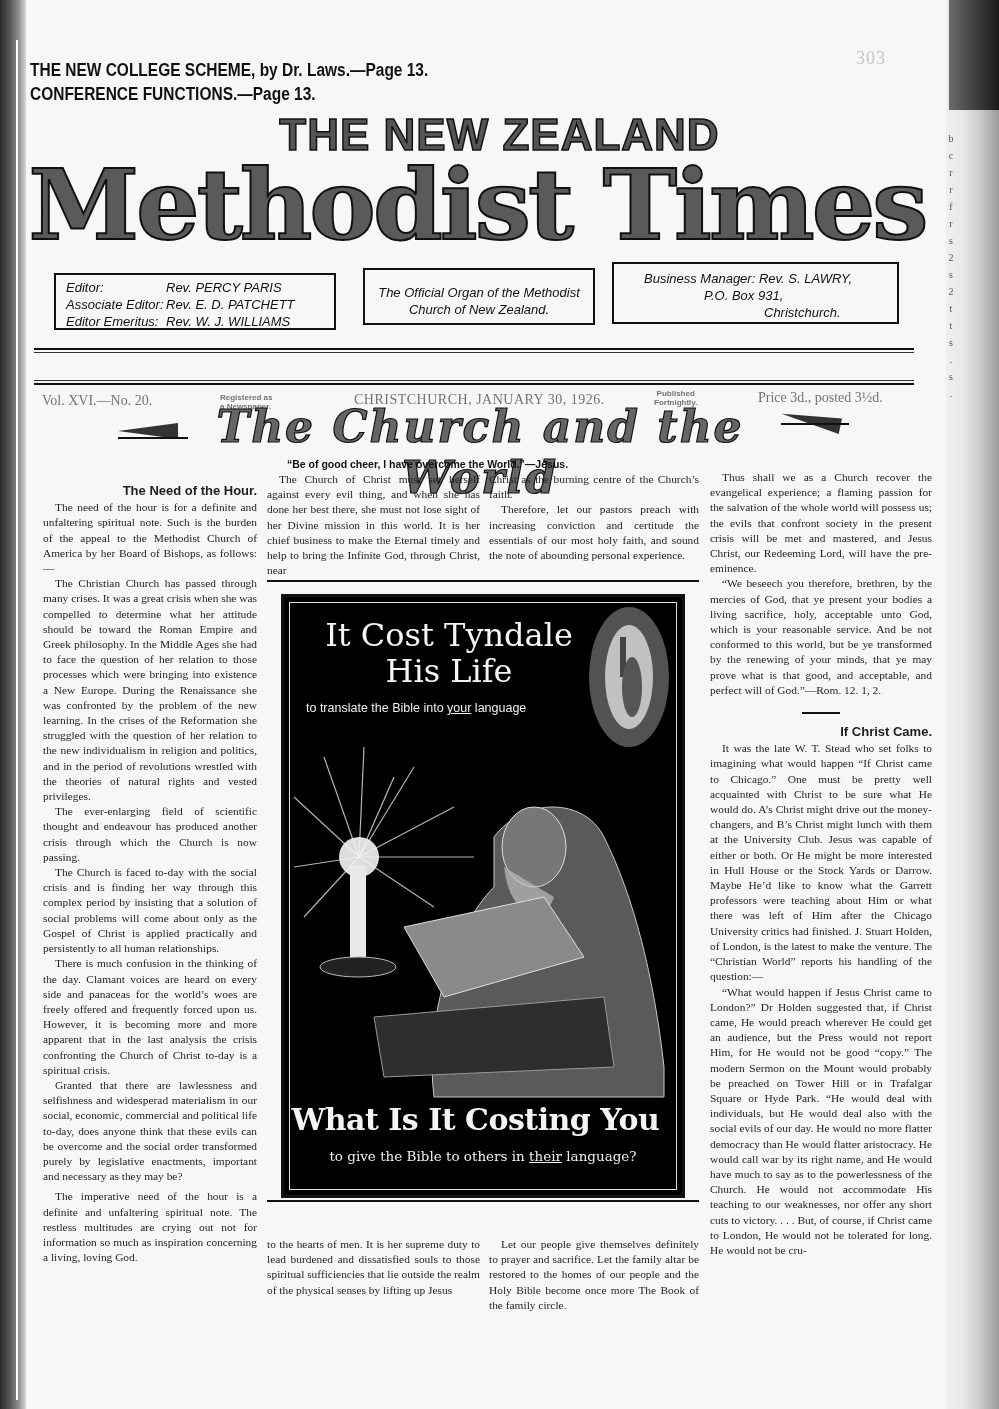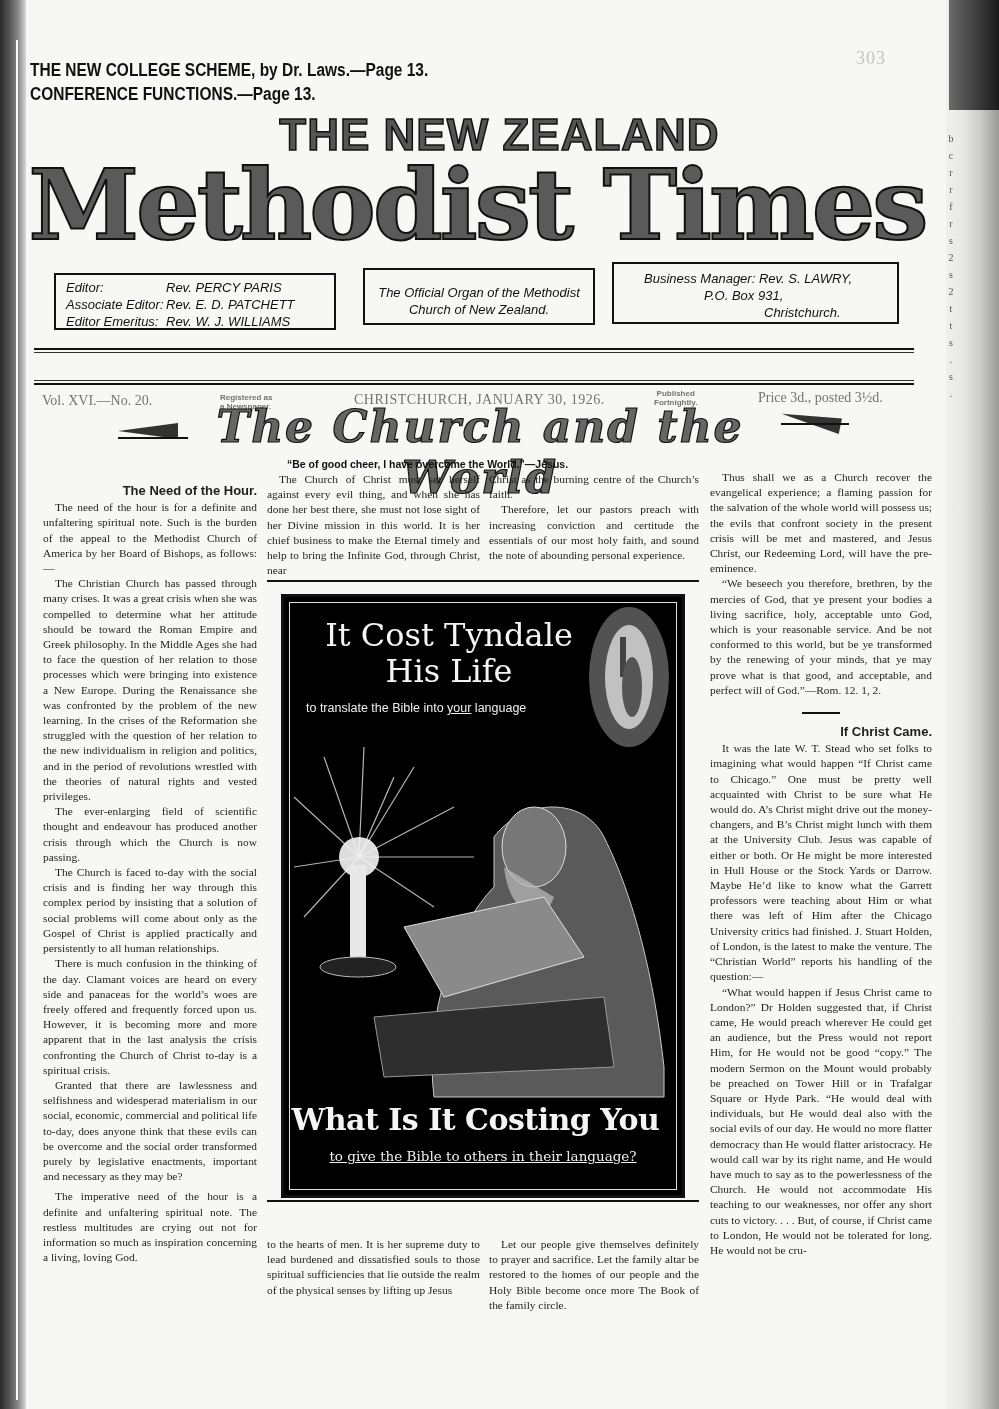--- a/index.html
+++ b/index.html
@@ -51,21 +51,21 @@
   .col2b { left:267px; top:1237px; width:213px; }
   .col3b { left:489px; top:1237px; width:210px; }
   .rule-mid { position:absolute; left:267px; width:432px; border-top:2px solid #111; }
   .sep-short { width:38px; border-top:2px solid #111; margin:14px auto 10px; }
   .poster { position:absolute; left:281px; top:594px; width:404px; height:604px; background:#000000; border:3px solid #111; box-sizing:border-box; overflow:hidden; }
   .poster-inner { position:absolute; left:5px; top:5px; right:5px; bottom:5px; border:1px solid #ddd; }
   .poster-h1 { position:absolute; left:0; width:330px; top:20px; text-align:center; font-family:"DejaVu Serif",serif; font-size:32px; line-height:36px; color:#f4f4f4; }
   .poster-sub { position:absolute; left:22px; top:104px; font-family:Liberation Sans, sans-serif; font-size:12.5px; color:#f0f0f0; }
   .poster-sub u, .poster-sub2 u { text-decoration:underline; }
   .poster-h2 { position:absolute; left:0; width:383px; top:505px; text-align:center; font-family:"DejaVu Serif",serif; font-weight:bold; font-size:30px; color:#f4f4f4; letter-spacing:-0.5px; }
-  .poster-sub2 { position:absolute; left:0; width:398px; top:551px; text-align:center; font-family:"DejaVu Serif",serif; font-size:13.5px; color:#f0f0f0;text-decoration:underline; }
+  .poster-sub2 { position:absolute; left:0; width:398px; top:551px; text-align:center; font-family:"DejaVu Serif",serif; font-size:13.5px; color:#f0f0f0; }
   .poster-art { position:absolute; left:0; top:0; }
 </style>
 </head>
 <body>
 
 <div class="binding-left">
   <div class="binding-line"></div>
 </div>
 <div class="right-edge"></div>
 <div class="right-edge-top"></div>

